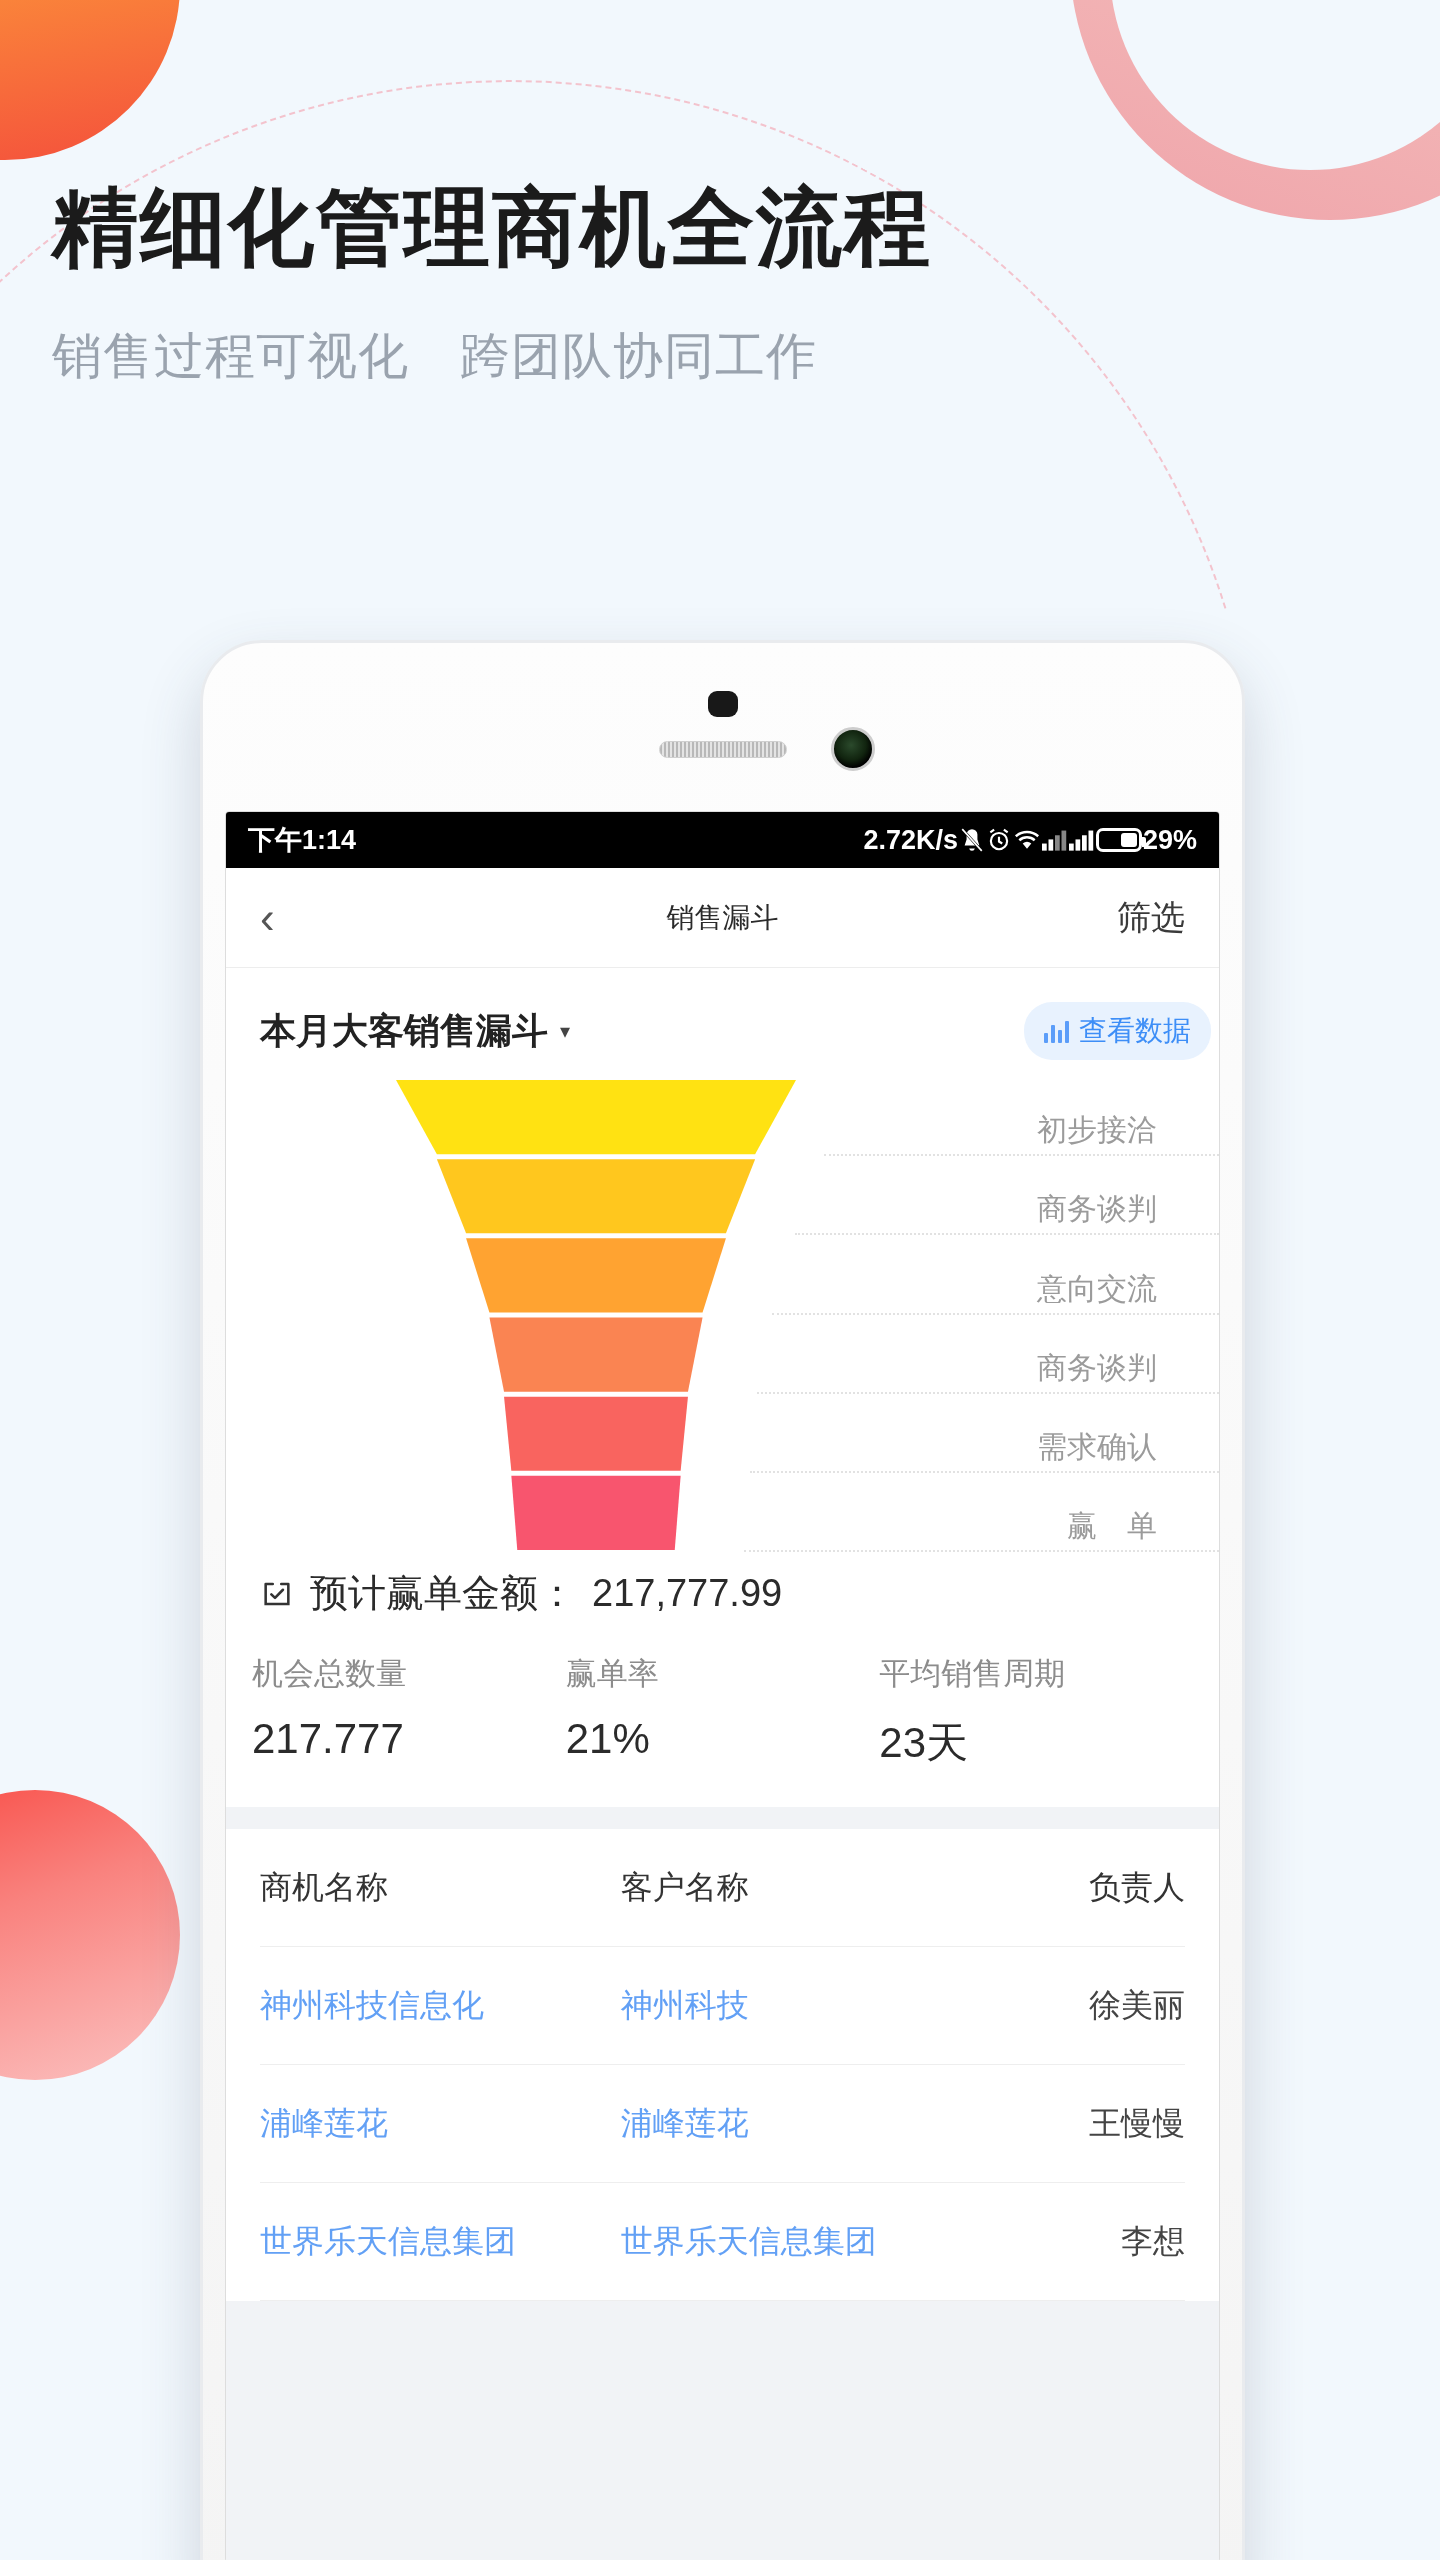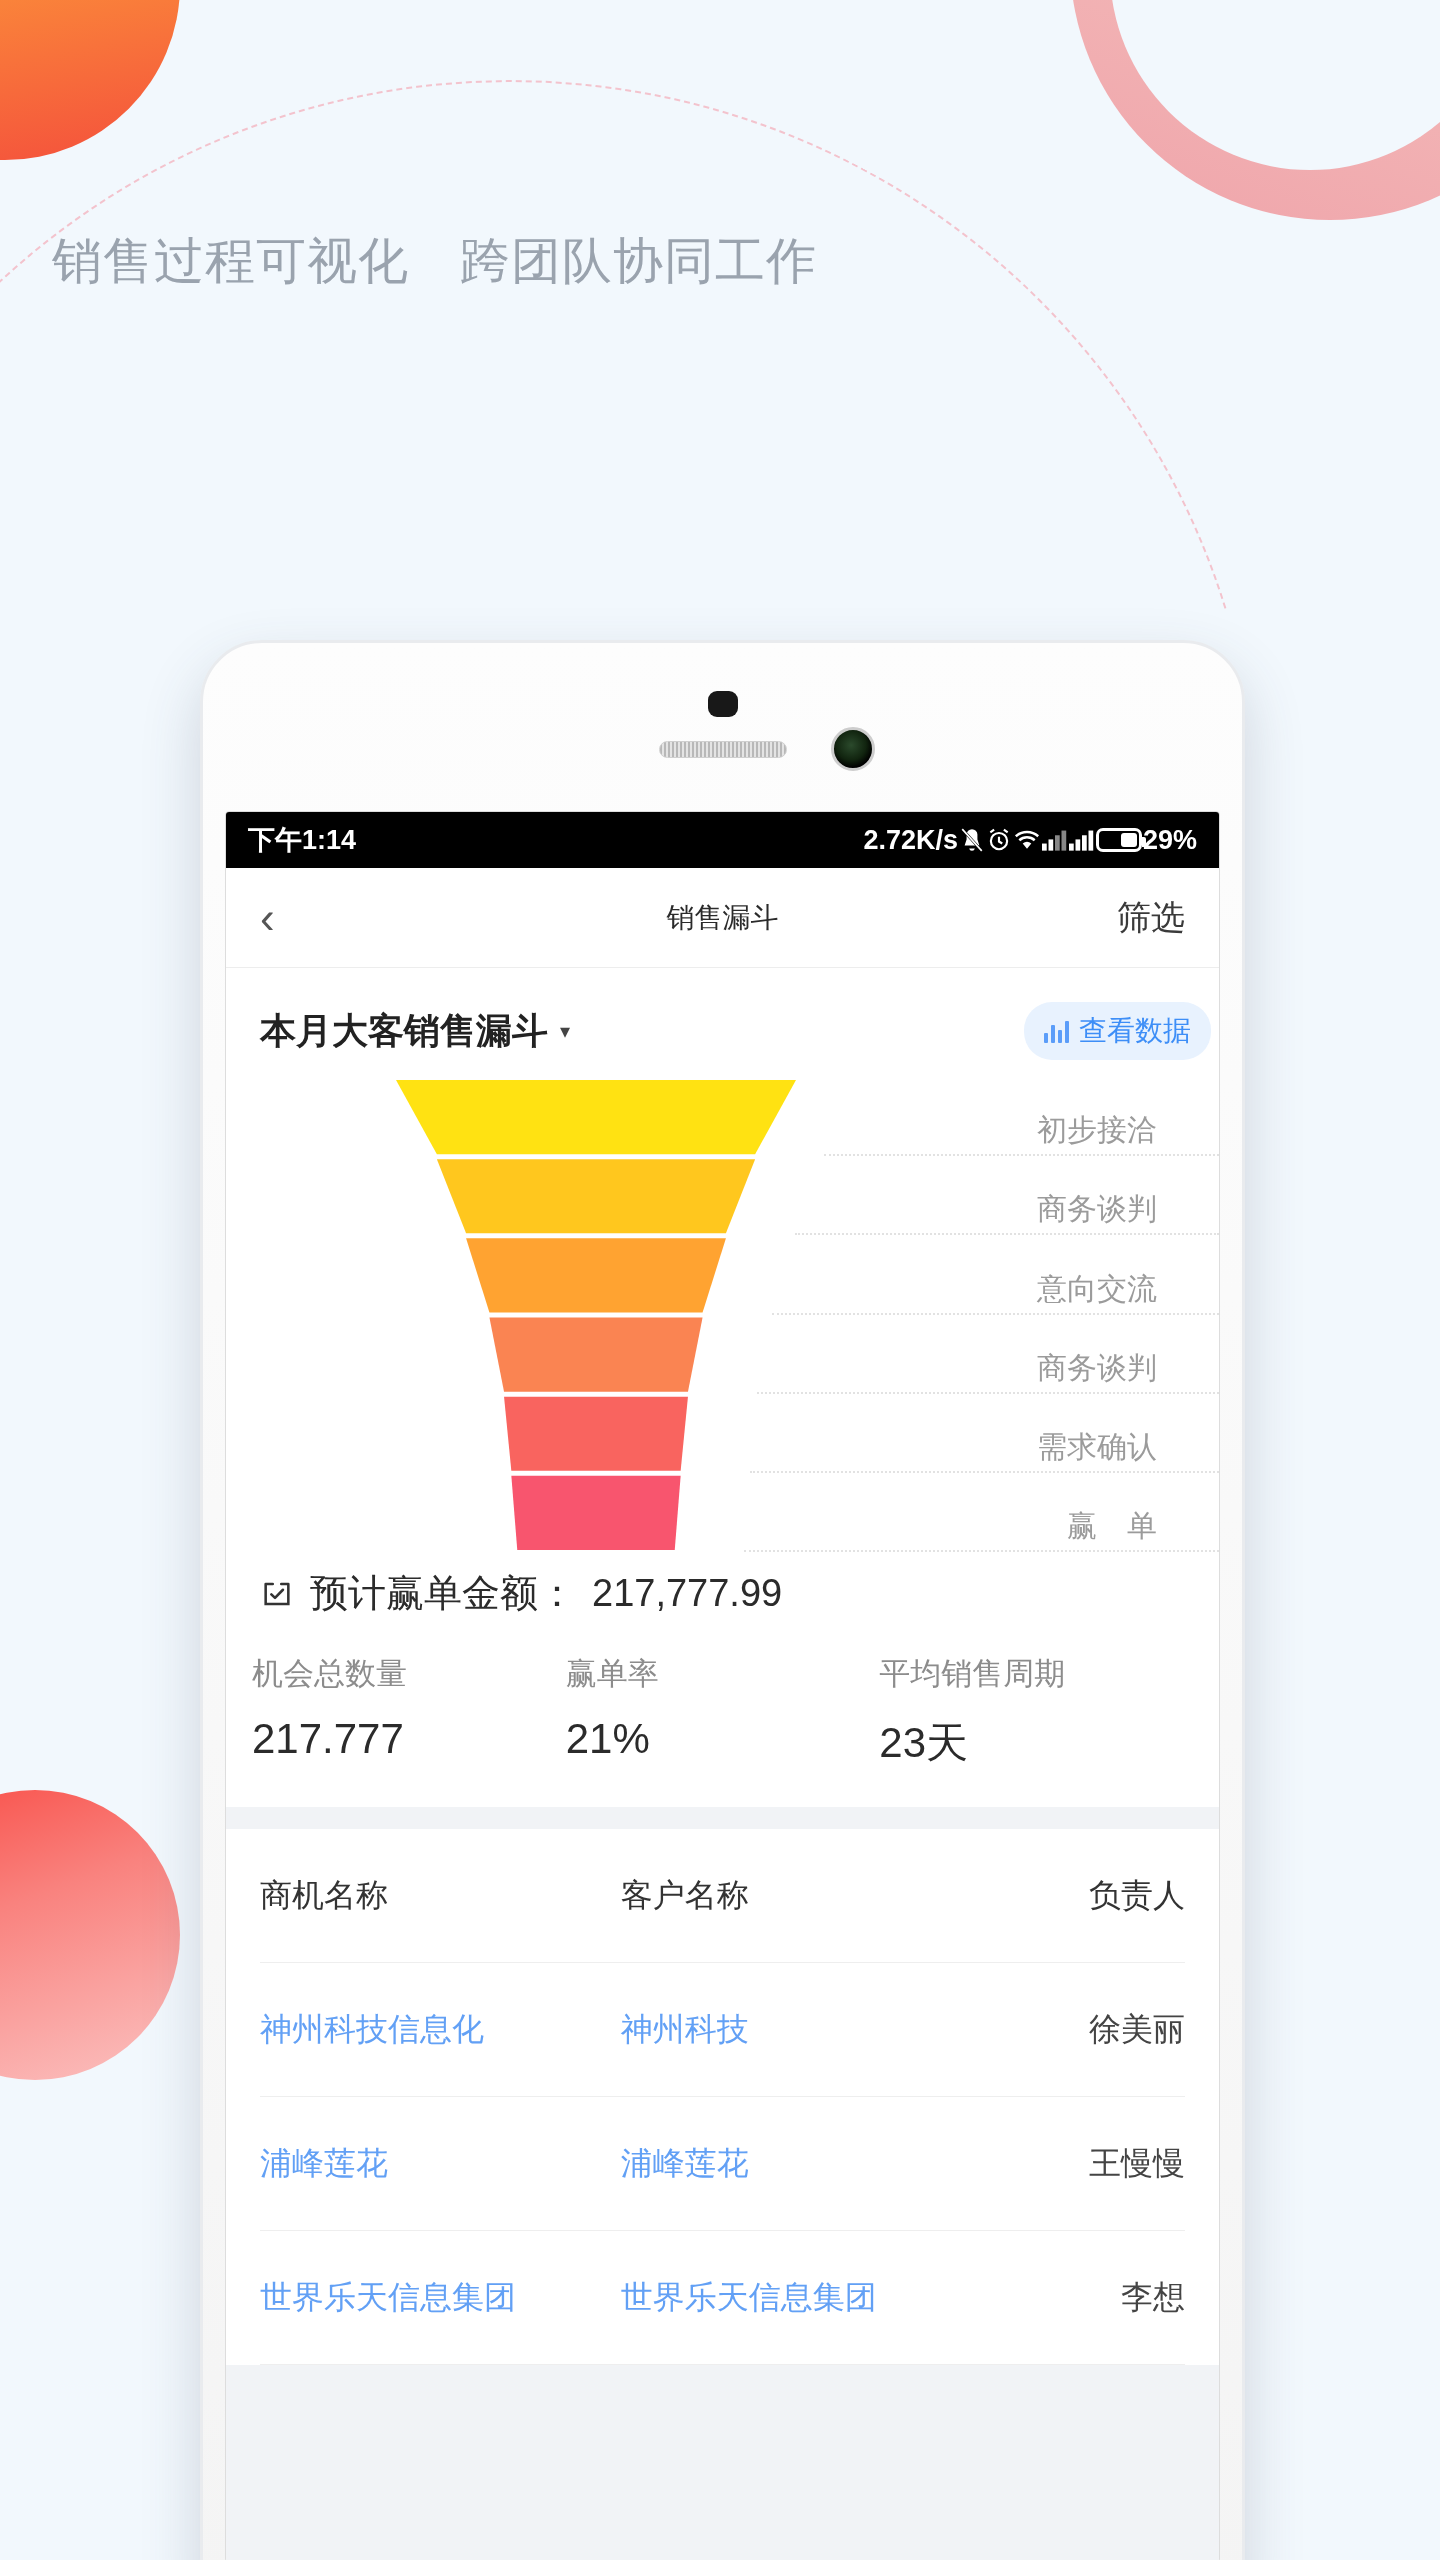--- a/index.html
+++ b/index.html
@@ -160,41 +160,42 @@
     display:flex; padding:34px 26px 8px 26px;
   }
   .stat { flex:1; text-align:left; }
   .stat-label { font-size:31px; color:#8c8c8c; }
   .stat-value { font-size:42px; color:#2b2b2b; margin-top:20px; }
 
   .gap { height:22px; background:#f1f3f6; }
 
   
   .table { background:#fff; padding:0 34px; }
-  .trow { display:flex; align-items:center; height:134px; border-bottom:1px solid #eee; }
+  .trow { display:flex; align-items:center; height:118px; border-bottom:1px solid #eee; }
   .trow.head { border-bottom:1px solid #eee; }
   .c1 { flex:0 0 39%; font-size:32px; }
   .c2 { flex:0 0 37%; font-size:32px; }
   .c3 { flex:1; font-size:32px; text-align:right; }
   .head .c1,.head .c2,.head .c3 { color:#333; }
   .link { color:#62a0f5; }
   .owner { color:#444; }
 </style>
 </head>
 <body>
 
 <div class="bg-layer">
   <div class="dash-arc"></div>
   <div class="blob-tl"></div>
   <div class="ring-tr"></div>
   <div class="ring-tr2"></div>
   <div class="blob-bl"></div>
 </div>
 
 <div class="hero">
+  <div class="hero-title">精细化管理商机全流程</div>
   <div class="hero-sub">销售过程可视化　跨团队协同工作</div>
 </div>
 
 <div class="phone">
 
   <div class="phone-top">
     <div class="sensor"></div>
     <div class="speaker"></div>
     <div class="camera"></div>
   </div>

